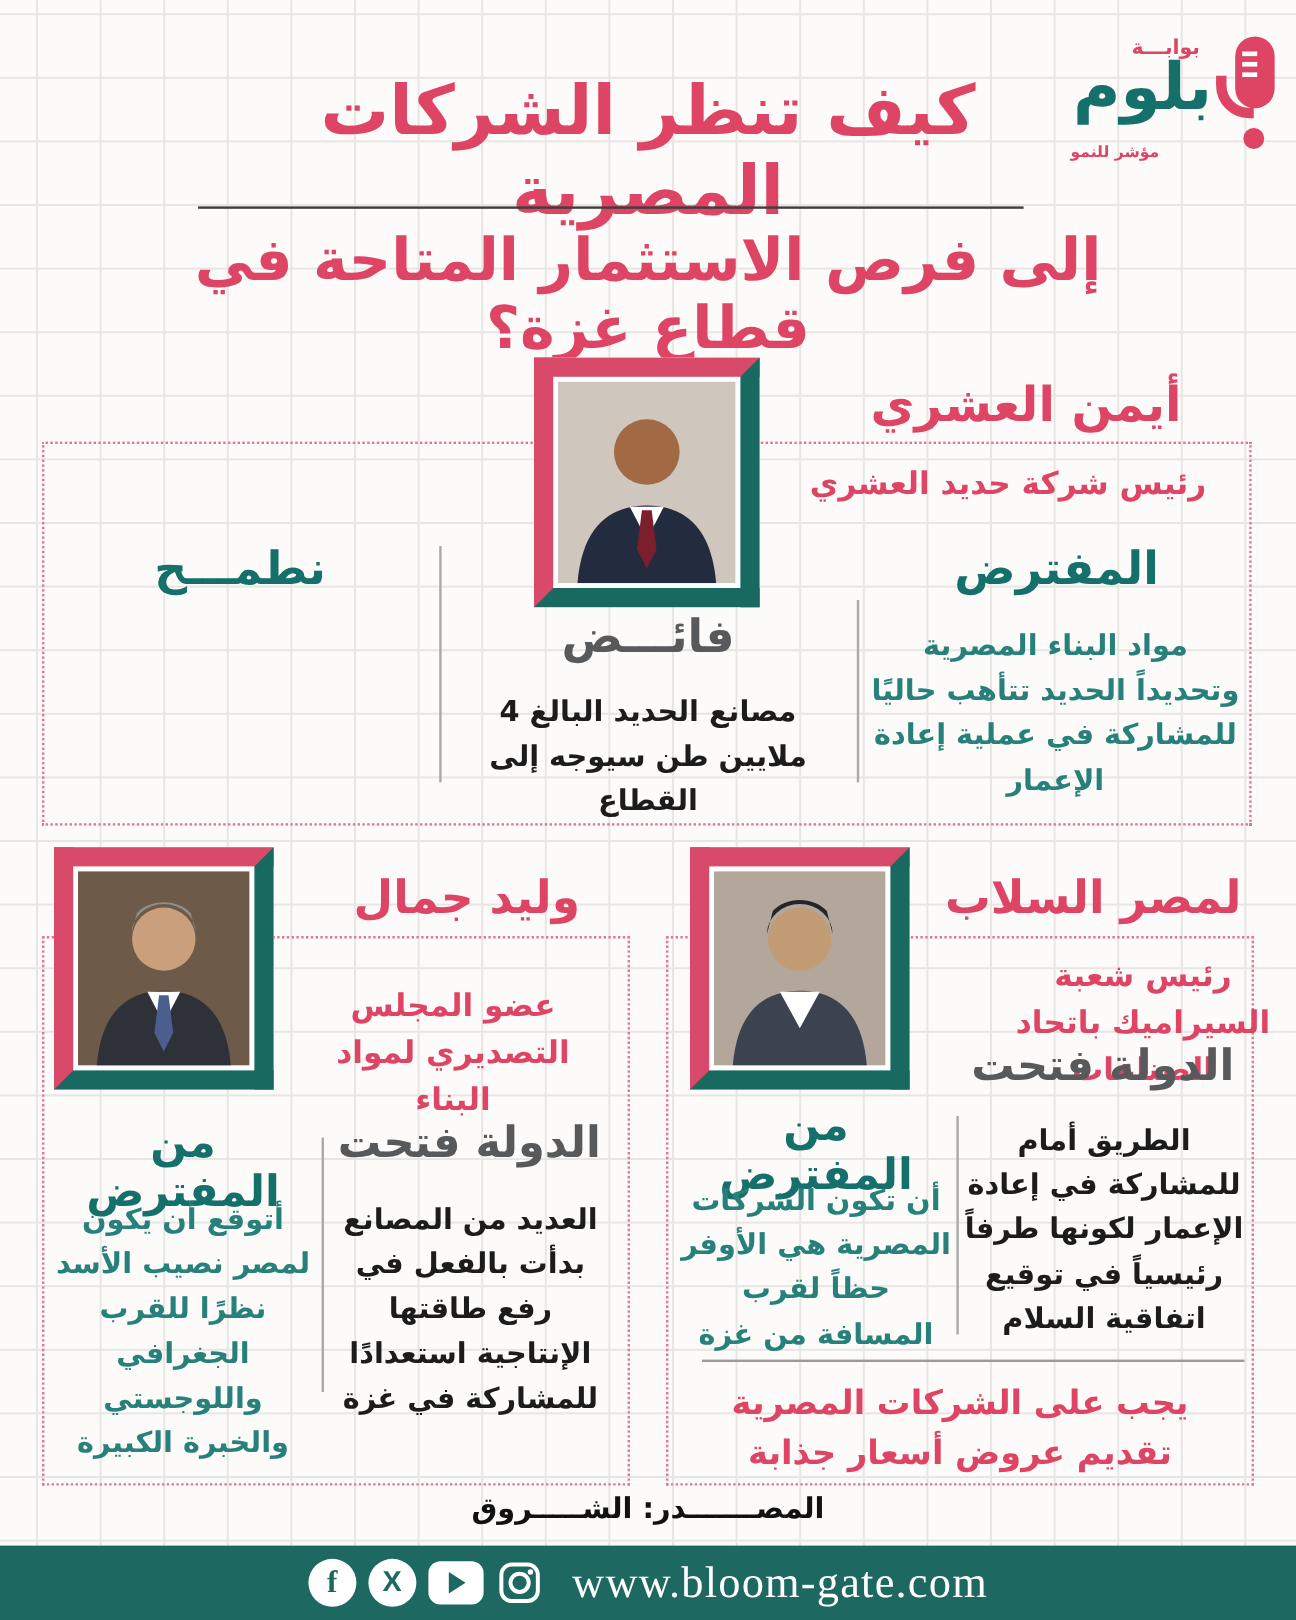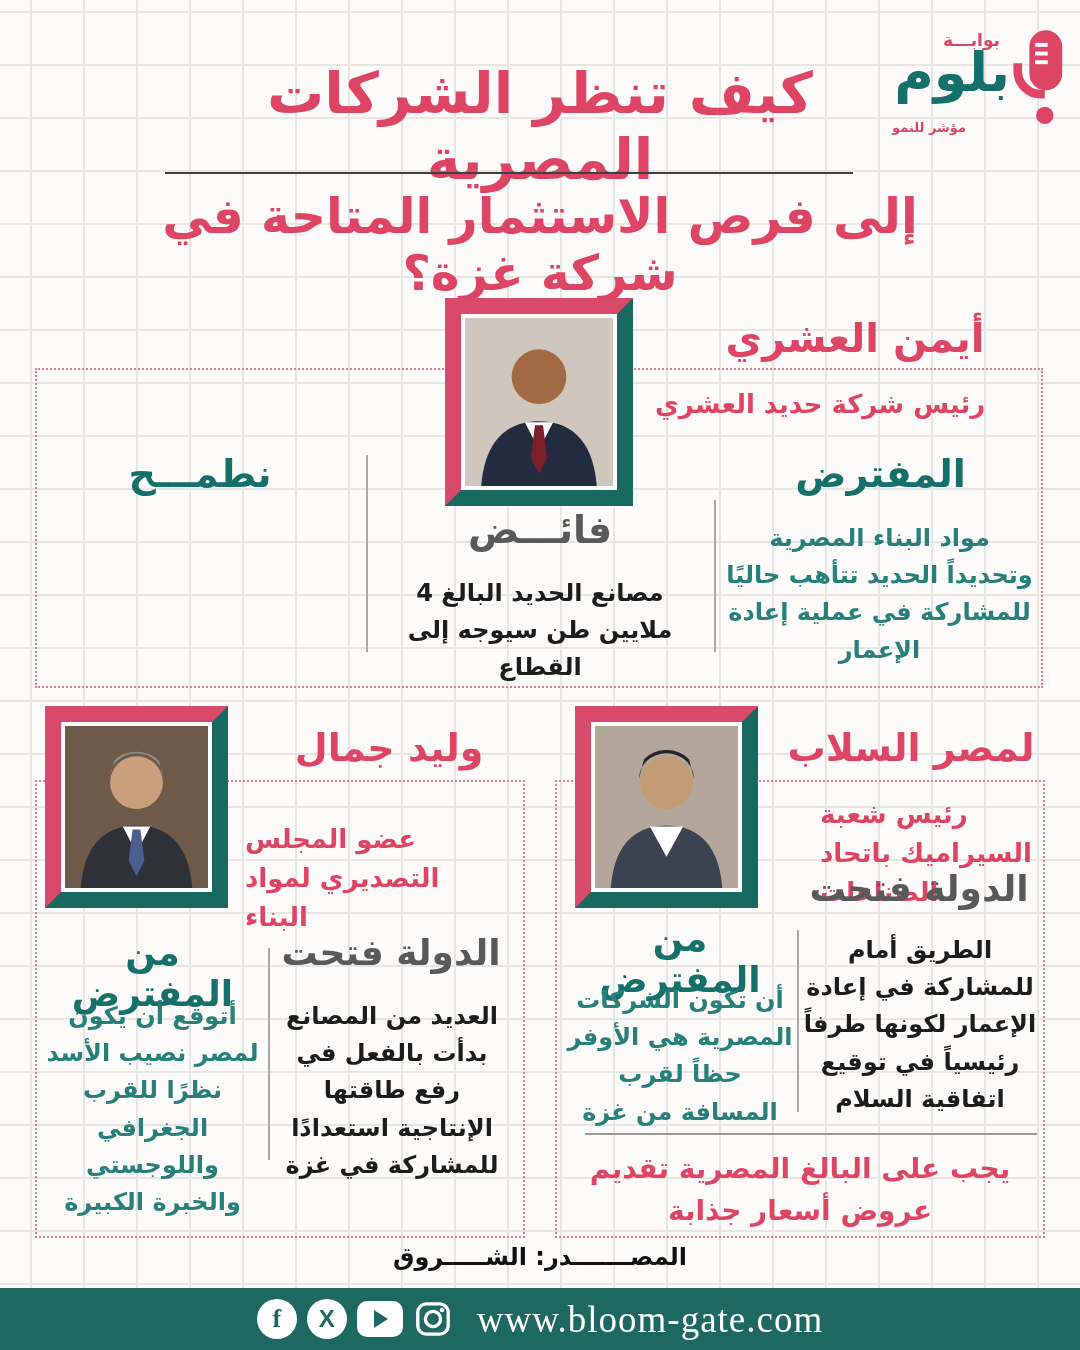--- a/index.html
+++ b/index.html
@@ -48,21 +48,21 @@
     border-bottom:16px solid var(--teal-frame);}
   .photo svg{display:block;width:100%;height:100%;}
   .p1{left:445px;top:298px;width:188px;height:208px;}
   .p2{left:45px;top:706px;width:183px;height:202px;}
   .p3{left:575px;top:706px;width:183px;height:202px;}
   .ph1 .bg{fill:#cfc6bd}.ph1 .skin{fill:#a26a44}.ph1 .suit{fill:#232c3f}.ph1 .tie{fill:#7a1f2b}.ph1 .hair{fill:none}
   .ph2 .bg{fill:#6e5a49}.ph2 .skin{fill:#caa07c}.ph2 .suit{fill:#2e3138}.ph2 .tie{fill:#4b5f8f}.ph2 .hair{fill:#8e8d89}
   .ph3 .bg{fill:#b3a79c}.ph3 .skin{fill:#c29c74}.ph3 .suit{fill:#3b4250}.ph3 .hair{fill:#23262b}
   
   .name{position:absolute;text-align:center;font-weight:800;color:var(--pink);font-size:40px;}
-  .role{position:absolute;text-align:left;font-weight:700;color:var(--pink);font-size:26px;line-height:1.5;}
+  .role{position:absolute;text-align:center;font-weight:700;color:var(--pink);font-size:26px;line-height:1.5;}
   .colhead{position:absolute;text-align:center;font-weight:800;font-size:38px;}
   .colhead.teal{color:var(--teal);}
   .colhead.gray{color:var(--gray-heading);}
   .coltext{position:absolute;text-align:center;font-size:24px;font-weight:600;line-height:1.55;}
   .coltext.teal{color:var(--teal-body);}
   .coltext.black{color:var(--ink);}
   .vline{position:absolute;width:2px;background:#a9a9a7;}
   .hline{position:absolute;height:1.5px;background:#9b9b99;}
   .footnote{position:absolute;left:568px;top:1148px;width:464px;text-align:center;
     font-size:28px;font-weight:700;color:var(--pink);line-height:1.5;}
@@ -96,21 +96,21 @@
       <rect x="26" y="15" width="13" height="4" fill="#fff"></rect>
       <rect x="26" y="24" width="13" height="4" fill="#fff"></rect>
       <rect x="26" y="33" width="13" height="4" fill="#fff"></rect>
       <path d="M8 36 v8 a24 24 0 0 0 24 24 h4" fill="none" stroke="#DE4565" stroke-width="9"></path>
       <circle cx="36" cy="90" r="9" fill="#DE4565"></circle>
     </svg>
   </div>
 
   <div class="title1">كيف تنظر الشركات المصرية</div>
   <div class="title-hr"></div>
-  <div class="title2">إلى فرص الاستثمار المتاحة في شركة غزة؟</div>
+  <div class="title2">إلى فرص الاستثمار المتاحة في قطاع غزة؟</div>
 
   <div class="dotbox b1"></div>
 
   <div class="photo p1">
     <svg class="ph1" viewBox="0 0 146 166" preserveAspectRatio="none">
       <rect class="bg" width="146" height="166"></rect>
       <circle class="skin" cx="73" cy="58" r="27"></circle>
       <path class="hair" d="M48 50 a27 22 0 0 1 50 0 l-3 -14 a27 20 0 0 0 -44 0 Z"></path>
       <path class="suit" d="M16 166 C20 116 46 102 73 102 C100 102 126 116 130 166 Z"></path>
       <path d="M59 103 L73 130 L87 103 Z" fill="#fff"></path>
@@ -173,21 +173,21 @@
 
   <div class="vline" style="left:797px;top:930px;height:182px;"></div>
 
   <div class="colhead gray" style="left:800px;top:868px;width:238px;font-size:36px;">الدولة فتحت</div>
   <div class="coltext black" style="left:802px;top:932px;width:236px;">الطريق أمام للمشاركة في إعادة الإعمار لكونها طرفاً رئيسياً في توقيع اتفاقية السلام</div>
 
   <div class="colhead teal" style="left:566px;top:918px;width:228px;font-size:36px;">من المفترض</div>
   <div class="coltext teal" style="left:566px;top:982px;width:228px;">أن تكون الشركات المصرية هي الأوفر حظاً لقرب المسافة من غزة</div>
 
   <div class="hline" style="left:585px;top:1133px;width:452px;"></div>
-  <div class="footnote">يجب على البالغ المصرية تقديم عروض أسعار جذابة</div>
+  <div class="footnote">يجب على الشركات المصرية تقديم عروض أسعار جذابة</div>
 
   <div class="source">المصـــــــدر: الشـــــروق</div>
 
   <div class="footbar">
     <div class="sicons">
       <div class="sicon circle">f</div>
       <div class="sicon circle xc">X</div>
       <div class="yt">
           <div class="tri"></div>
         </div>

